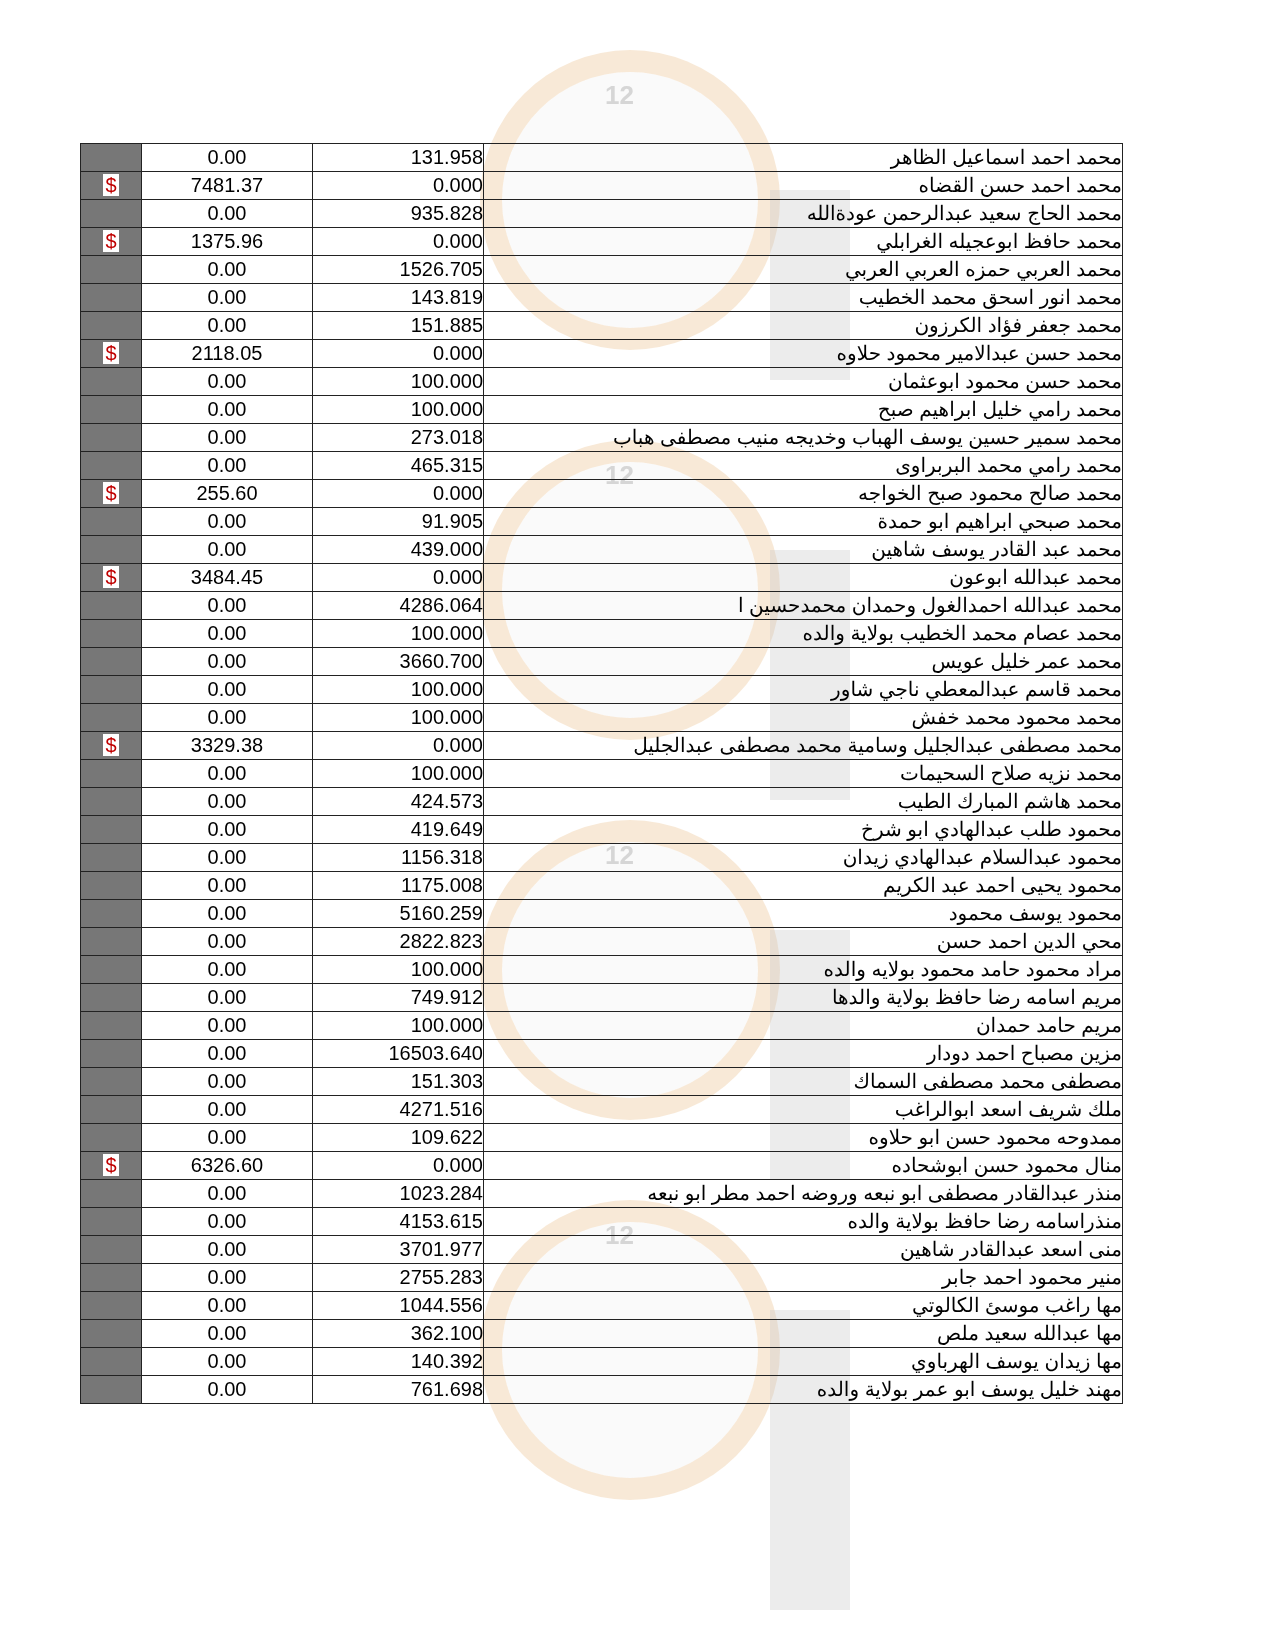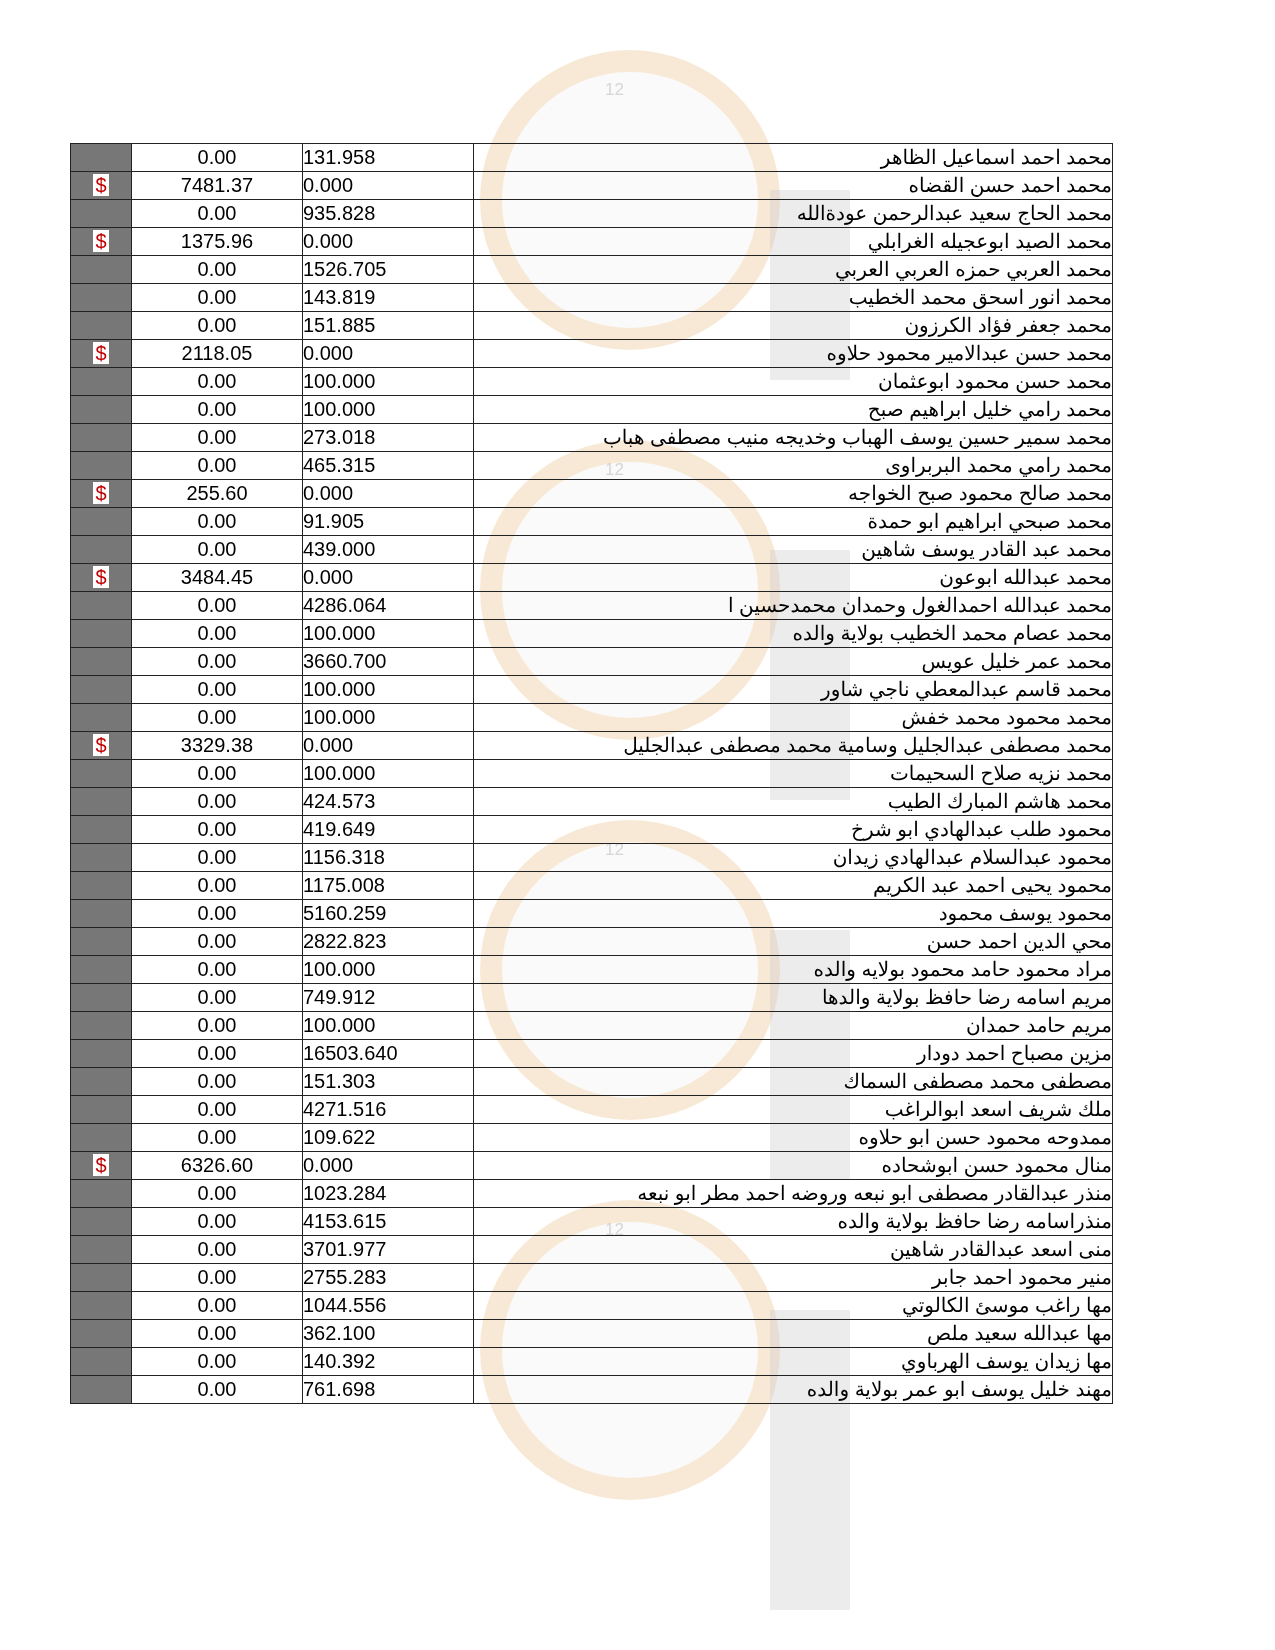--- a/index.html
+++ b/index.html
@@ -1,26 +1,26 @@
 <!DOCTYPE html>
 <html><head>
 <meta charset="utf-8">
 <style>
   html, body { margin: 0; padding: 0; background: #ffffff; }
   body { width: 1275px; height: 1650px; position: relative; overflow: hidden; font-family: "Liberation Sans", sans-serif; }
   .watermark { position: absolute; left: 470px; width: 420px; pointer-events: none; z-index: 0; }
   .wm-clock { position: absolute; width: 300px; height: 300px; border-radius: 50%; border: 22px solid rgba(245,160,60,0.18); box-sizing: border-box; left: 10px; background: rgba(240,240,240,0.35); }
-  .wm-num { position: absolute; color: rgba(170,170,170,0.45); font-size: 17px; font-weight: normal; }
+  .wm-num { position: absolute; color: rgba(170,170,170,0.45); font-size: 26px; font-weight: bold; }
   .wm-bar { position: absolute; background: rgba(200,200,200,0.35); }
-  table.ledger { position: absolute; left: 70px; top: 143px; width: 1043px; border-collapse: collapse; z-index: 1; table-layout: fixed; }
+  table.ledger { position: absolute; left: 80px; top: 143px; width: 1043px; border-collapse: collapse; z-index: 1; table-layout: fixed; }
   table.ledger td { border: 1.5px solid #222; height: 27px; padding: 0; font-size: 20px; color: #000; line-height: 27px; background: transparent; }
   td.flag { width: 60px; background: repeating-linear-gradient(90deg, #333 0px, #333 1px, #bbb 1px, #bbb 2px) !important; text-align: center; }
   td.flag .dollar { display: inline-block; background: #fff; color: #c00000; font-size: 20px; line-height: 22px; padding: 0 2px; }
   td.debit { width: 170px; text-align: center; }
-  td.credit { width: 170px; text-align: left; }
+  td.credit { width: 170px; text-align: right; }
   td.name { direction: rtl; padding-right: 8px; font-size: 19px; }
 </style>
 </head>
 <body>
 
 <div class="watermark" style="top:40px;height:340px;">
   <div class="wm-clock" style="top:10px;"></div>
   <div class="wm-num" style="left:135px;top:40px;">12</div>
   <div class="wm-bar" style="left:300px;top:150px;width:80px;height:190px;"></div>
 </div>
@@ -57,21 +57,21 @@
       <tr>
     <td class="flag"></td>
     <td class="debit">0.00</td>
     <td class="credit">935.828</td>
     <td class="name">محمد الحاج سعيد عبدالرحمن عودةالله</td>
   </tr>
       <tr>
     <td class="flag"><span class="dollar">$</span></td>
     <td class="debit">1375.96</td>
     <td class="credit">0.000</td>
-    <td class="name">محمد الصيد ابوعجيله الغرابلي</td>
+    <td class="name">محمد حافظ ابوعجيله الغرابلي</td>
   </tr>
       <tr>
     <td class="flag"></td>
     <td class="debit">0.00</td>
     <td class="credit">1526.705</td>
     <td class="name">محمد العربي حمزه العربي العربي</td>
   </tr>
       <tr>
     <td class="flag"></td>
     <td class="debit">0.00</td>

